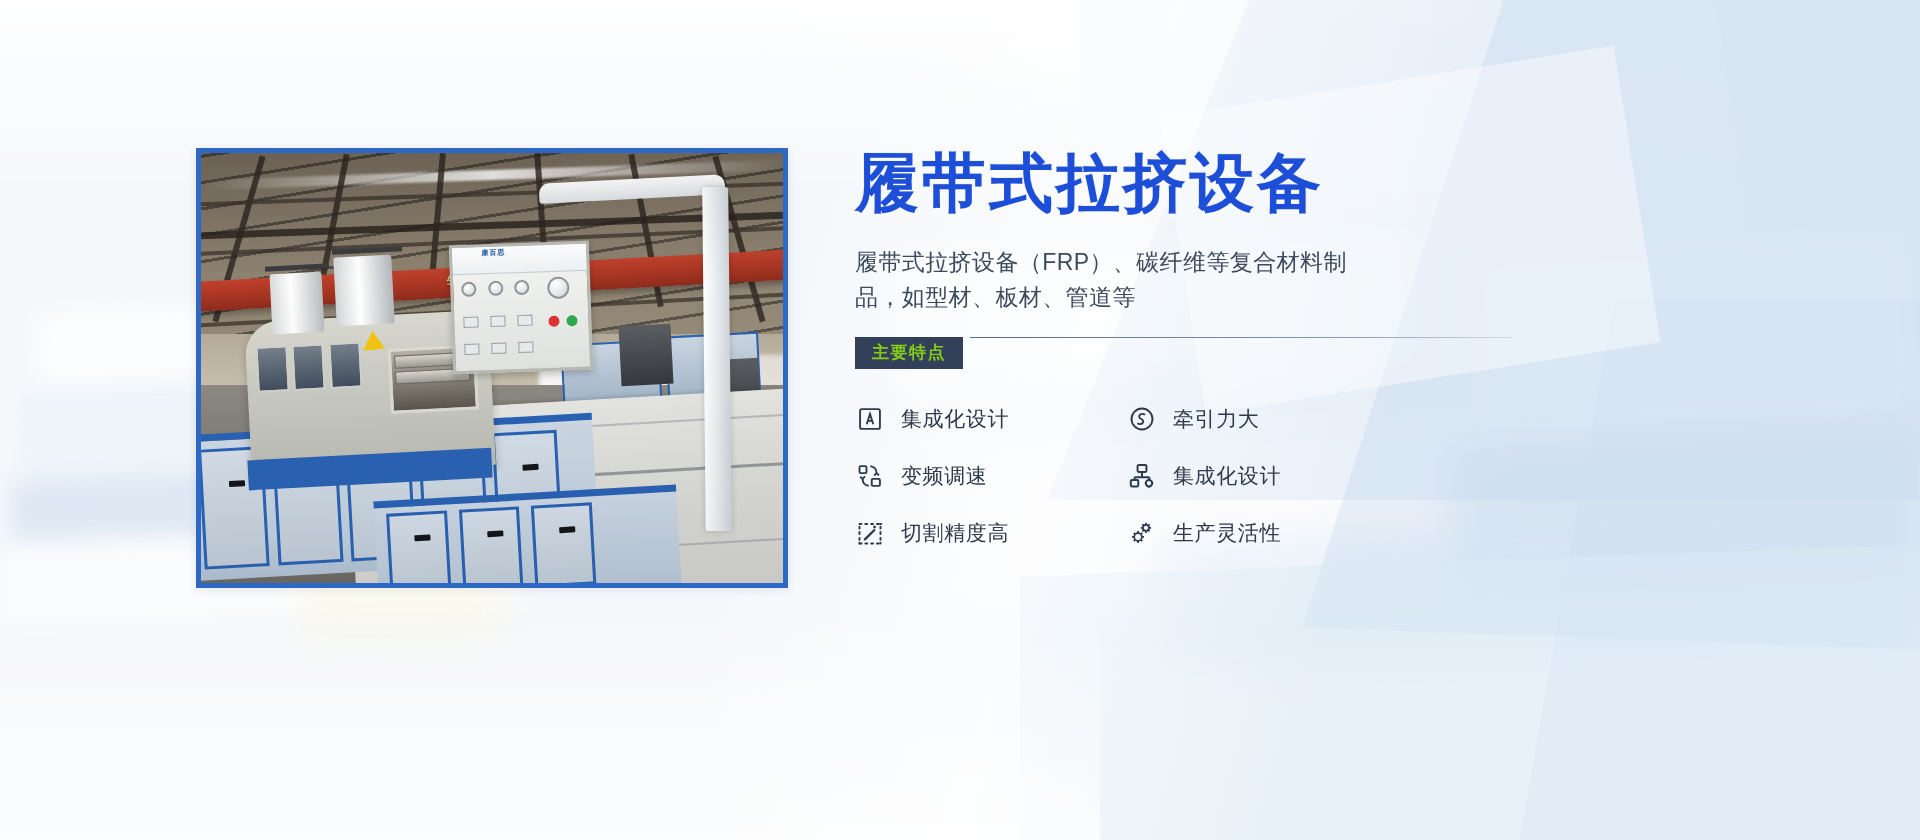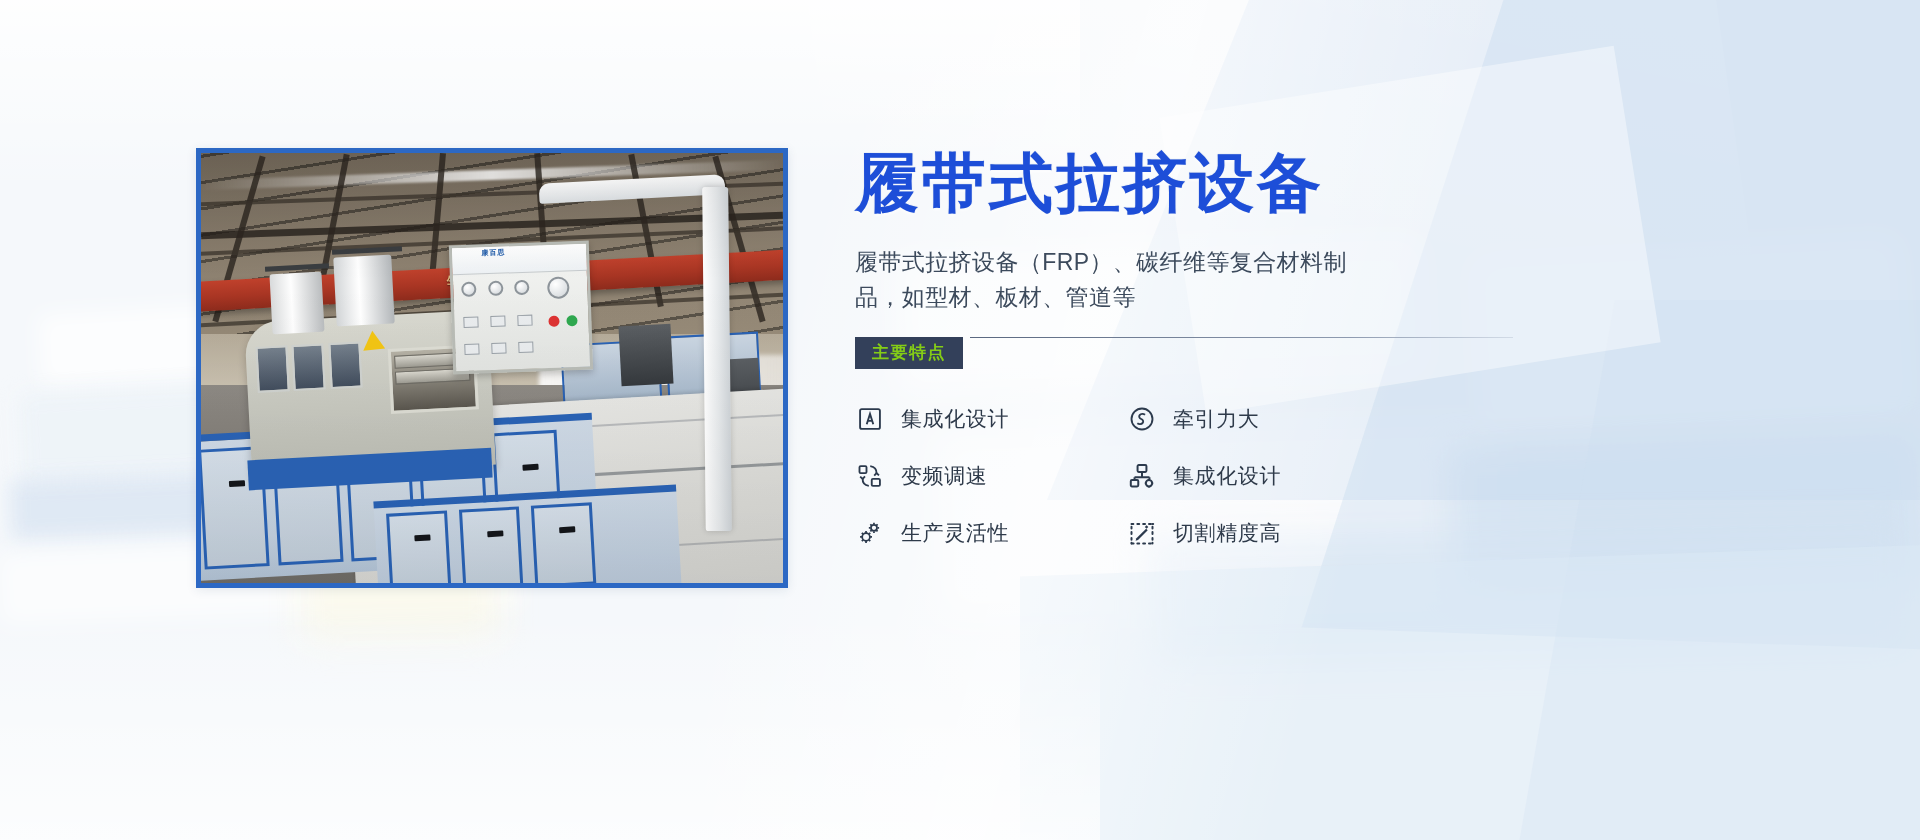--- a/index.html
+++ b/index.html
@@ -455,38 +455,38 @@
           <rect x="2.4" y="15.4" width="6.4" height="5.6" rx="1"></rect>
           <circle cx="18" cy="18.2" r="2.7"></circle>
           <path d="M18 14.6v1M18 20.8v1M14.4 18.2h1M20.6 18.2h1"></path>
         </svg>
       </span>
       <span class="lb">集成化设计</span>
     </div>
 
     <div class="feat">
       <span class="ic">
-        <svg viewBox="0 0 24 24" fill="none" stroke="currentColor" stroke-width="1.5">
-          <circle cx="15.4" cy="7.6" r="2.6"></circle>
-          <path d="M15.4 3.2v1.3M15.4 10.7v1.3M11 7.6h1.3M18.5 7.6h1.3M12.3 4.5l.9.9M17.6 9.8l.9.9M18.5 4.5l-.9.9M13.2 9.8l-.9.9"></path>
-          <circle cx="8.6" cy="15.4" r="3.3"></circle>
-          <path d="M8.6 10.3v1.6M8.6 18.9v1.6M3.5 15.4h1.6M12.1 15.4h1.6M5 11.8l1.1 1.1M11.1 17.9l1.1 1.1M12.2 11.8l-1.1 1.1M6.1 17.9L5 19"></path>
-        </svg>
-      </span>
-      <span class="lb">生产灵活性</span>
-    </div>
-
-    <div class="feat">
-      <span class="ic">
         <svg viewBox="0 0 24 24" fill="none" stroke="currentColor" stroke-width="1.7" stroke-linecap="round">
           <path d="M3 4.2h1.6M8 4.2h1.6M13 4.2h1.6M18 4.2h1.6M21 4.2h.6" stroke-dasharray="0"></path>
           <path d="M21 6.6v1.6M21 11.2v1.6M21 16.2v1.6M21 20.4v.6"></path>
           <path d="M3 6.6v1.6M3 11.2v1.6M3 16.2v1.6M3 20.4v.6"></path>
           <path d="M3.2 21h1.6M8 21h1.6M13 21h1.6M18 21h1.6"></path>
           <path d="M7.2 16.6l8.3-8.3 1.4 1.4-8.3 8.3-2.1.7z" fill="currentColor" stroke="none"></path>
           <path d="M14.4 6.9l1.5-1.5 1.5 1.5-1.5 1.5z" fill="currentColor" stroke="none"></path>
         </svg>
       </span>
       <span class="lb">切割精度高</span>
     </div>
 
+    <div class="feat">
+      <span class="ic">
+        <svg viewBox="0 0 24 24" fill="none" stroke="currentColor" stroke-width="1.5">
+          <circle cx="15.4" cy="7.6" r="2.6"></circle>
+          <path d="M15.4 3.2v1.3M15.4 10.7v1.3M11 7.6h1.3M18.5 7.6h1.3M12.3 4.5l.9.9M17.6 9.8l.9.9M18.5 4.5l-.9.9M13.2 9.8l-.9.9"></path>
+          <circle cx="8.6" cy="15.4" r="3.3"></circle>
+          <path d="M8.6 10.3v1.6M8.6 18.9v1.6M3.5 15.4h1.6M12.1 15.4h1.6M5 11.8l1.1 1.1M11.1 17.9l1.1 1.1M12.2 11.8l-1.1 1.1M6.1 17.9L5 19"></path>
+        </svg>
+      </span>
+      <span class="lb">生产灵活性</span>
+    </div>
+
   </div>
 </div>
 
 </body></html>

